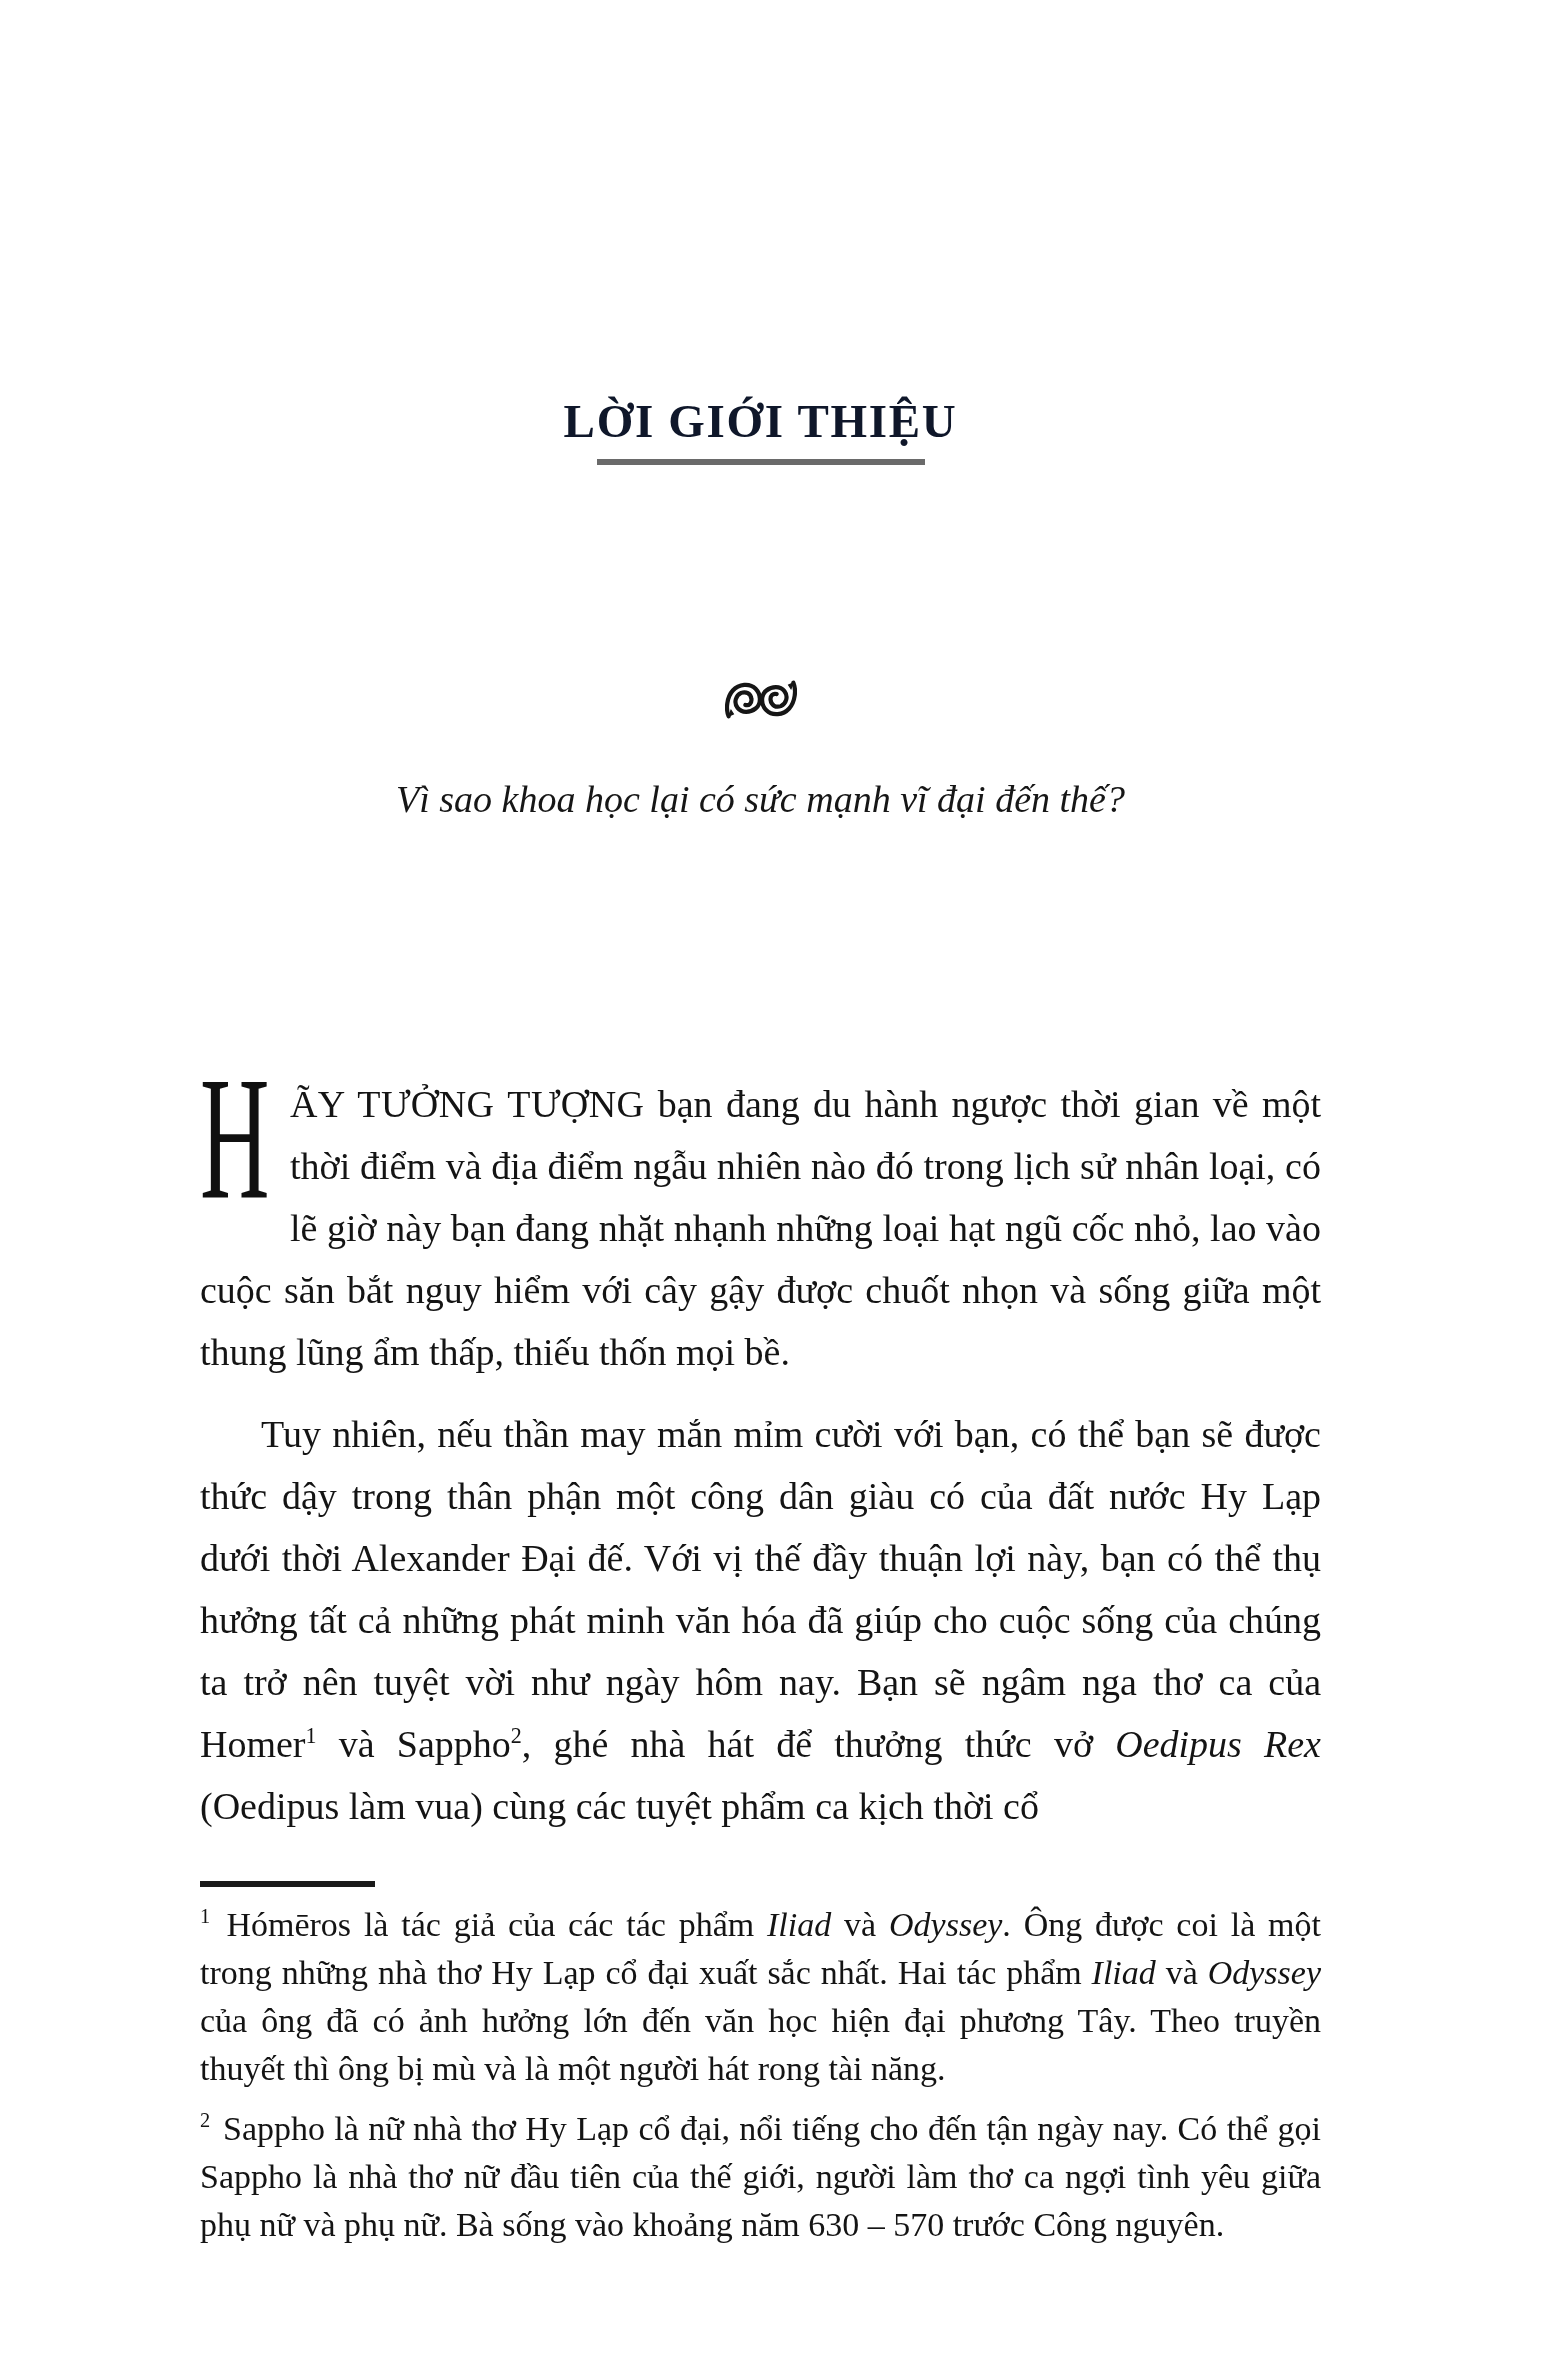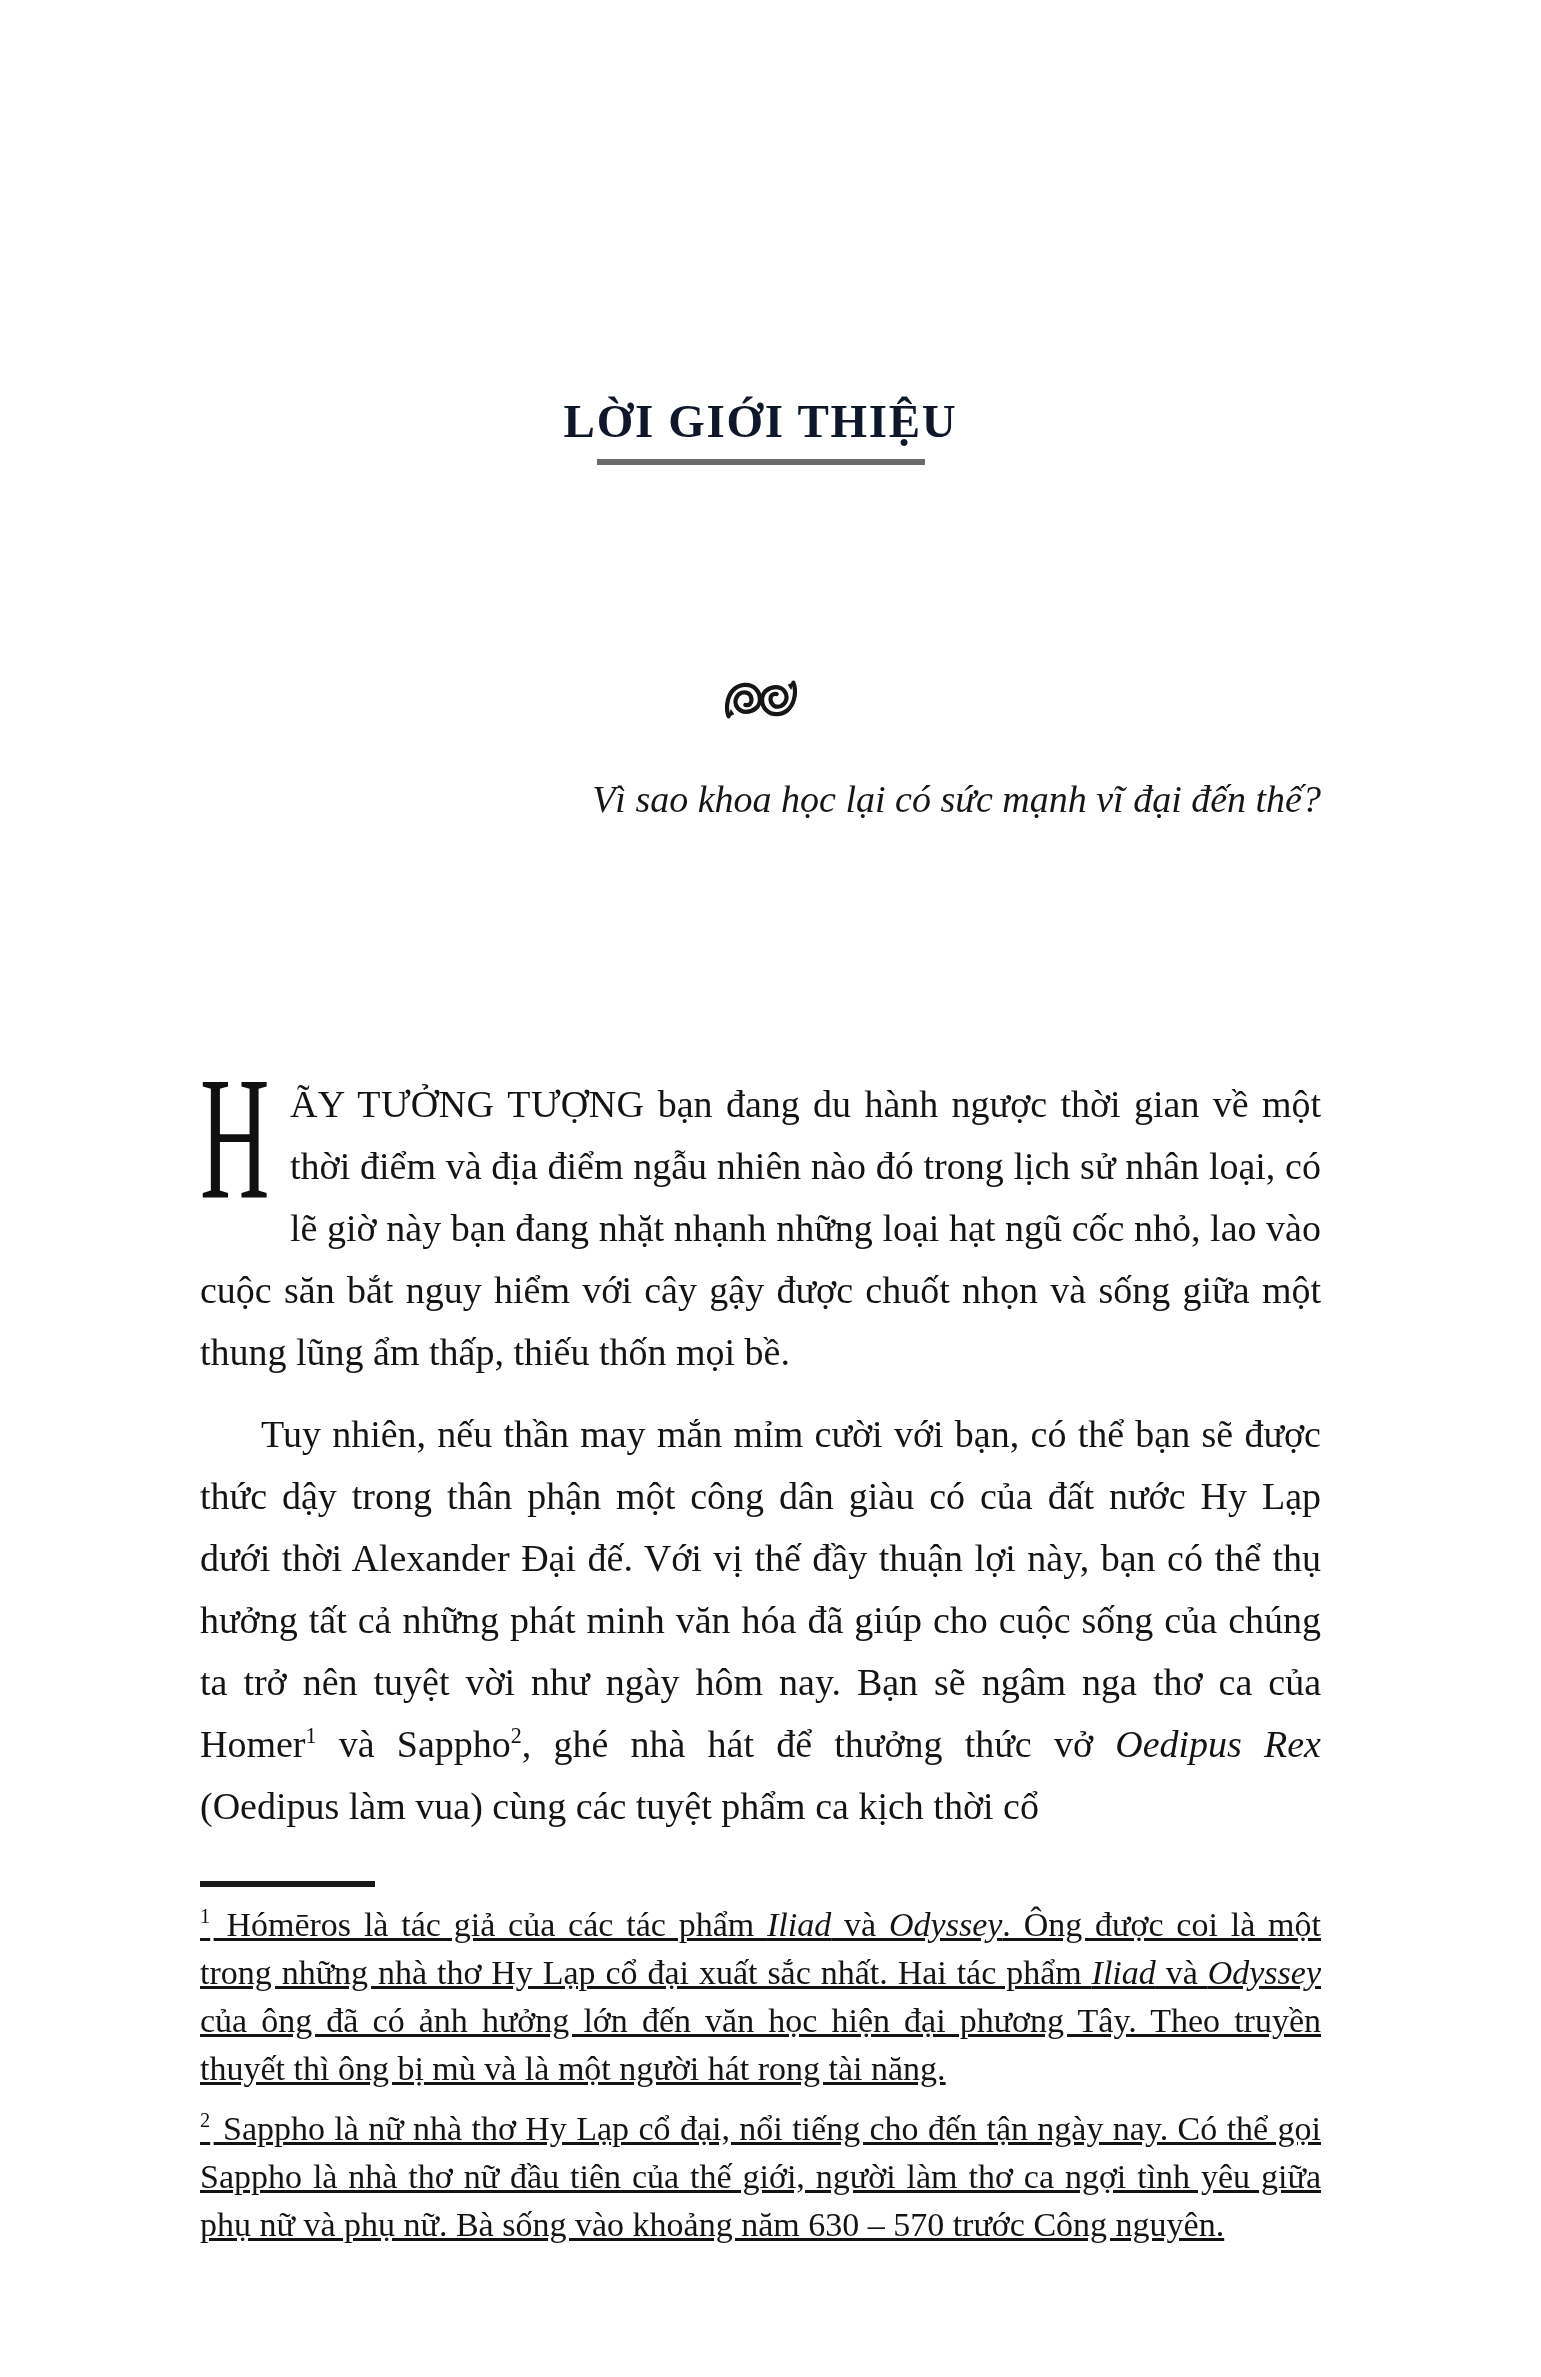--- a/index.html
+++ b/index.html
@@ -70,21 +70,21 @@
     justify-content: center;
   }
   .ornament svg { display: block; }
 
   
   .epigraph {
     position: absolute;
     top: 769px;
     left: 0;
     width: 100%;
-    text-align: right;
+    text-align: center;
     font-style: italic;
     font-size: 38px;
     line-height: 61px;
     color: #161616;
   }
 
   
   .body-text {
     position: absolute;
     top: 1073px;
@@ -129,21 +129,21 @@
     line-height: 48px;
     text-align: justify;
     color: #141414;
   }
   .footnote-rule {
     width: 175px;
     height: 6px;
     background: #1a1a1a;
     margin-bottom: 13.6px;
   }
-  .footnote { margin: 0 0 12px 0; text-decoration: underline; }
+  .footnote { margin: 0 0 12px 0; }
   sup.fn-marker {
     font-size: 0.6em;
     line-height: 0;
     vertical-align: super;
     margin-right: 3.4px;
   }
 </style>
 </head>
 <body>
 

